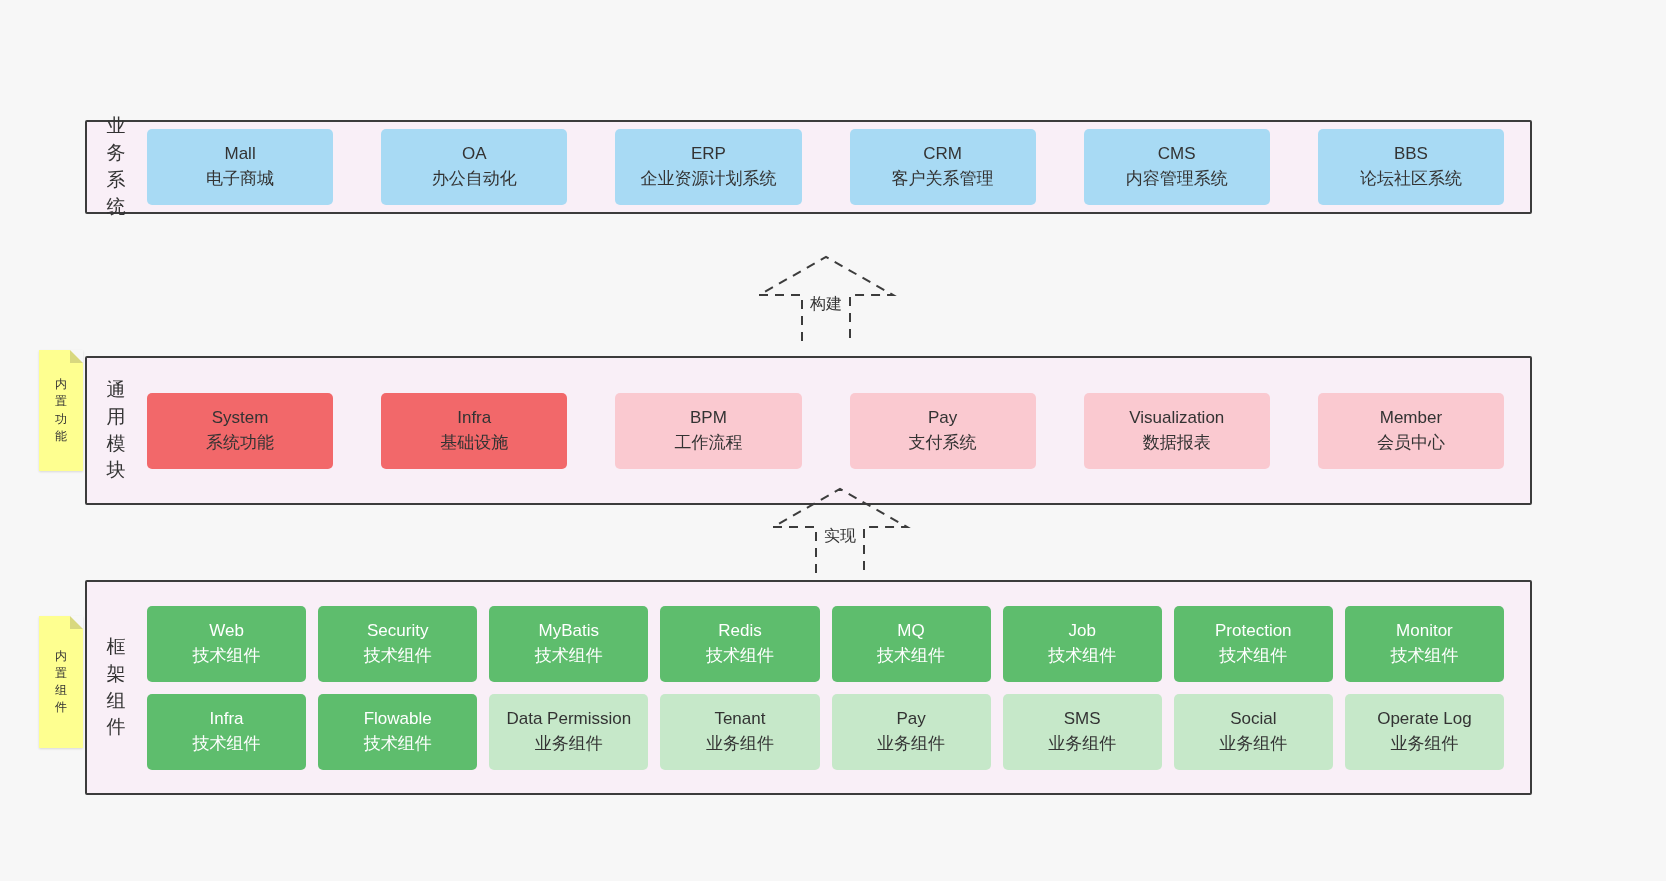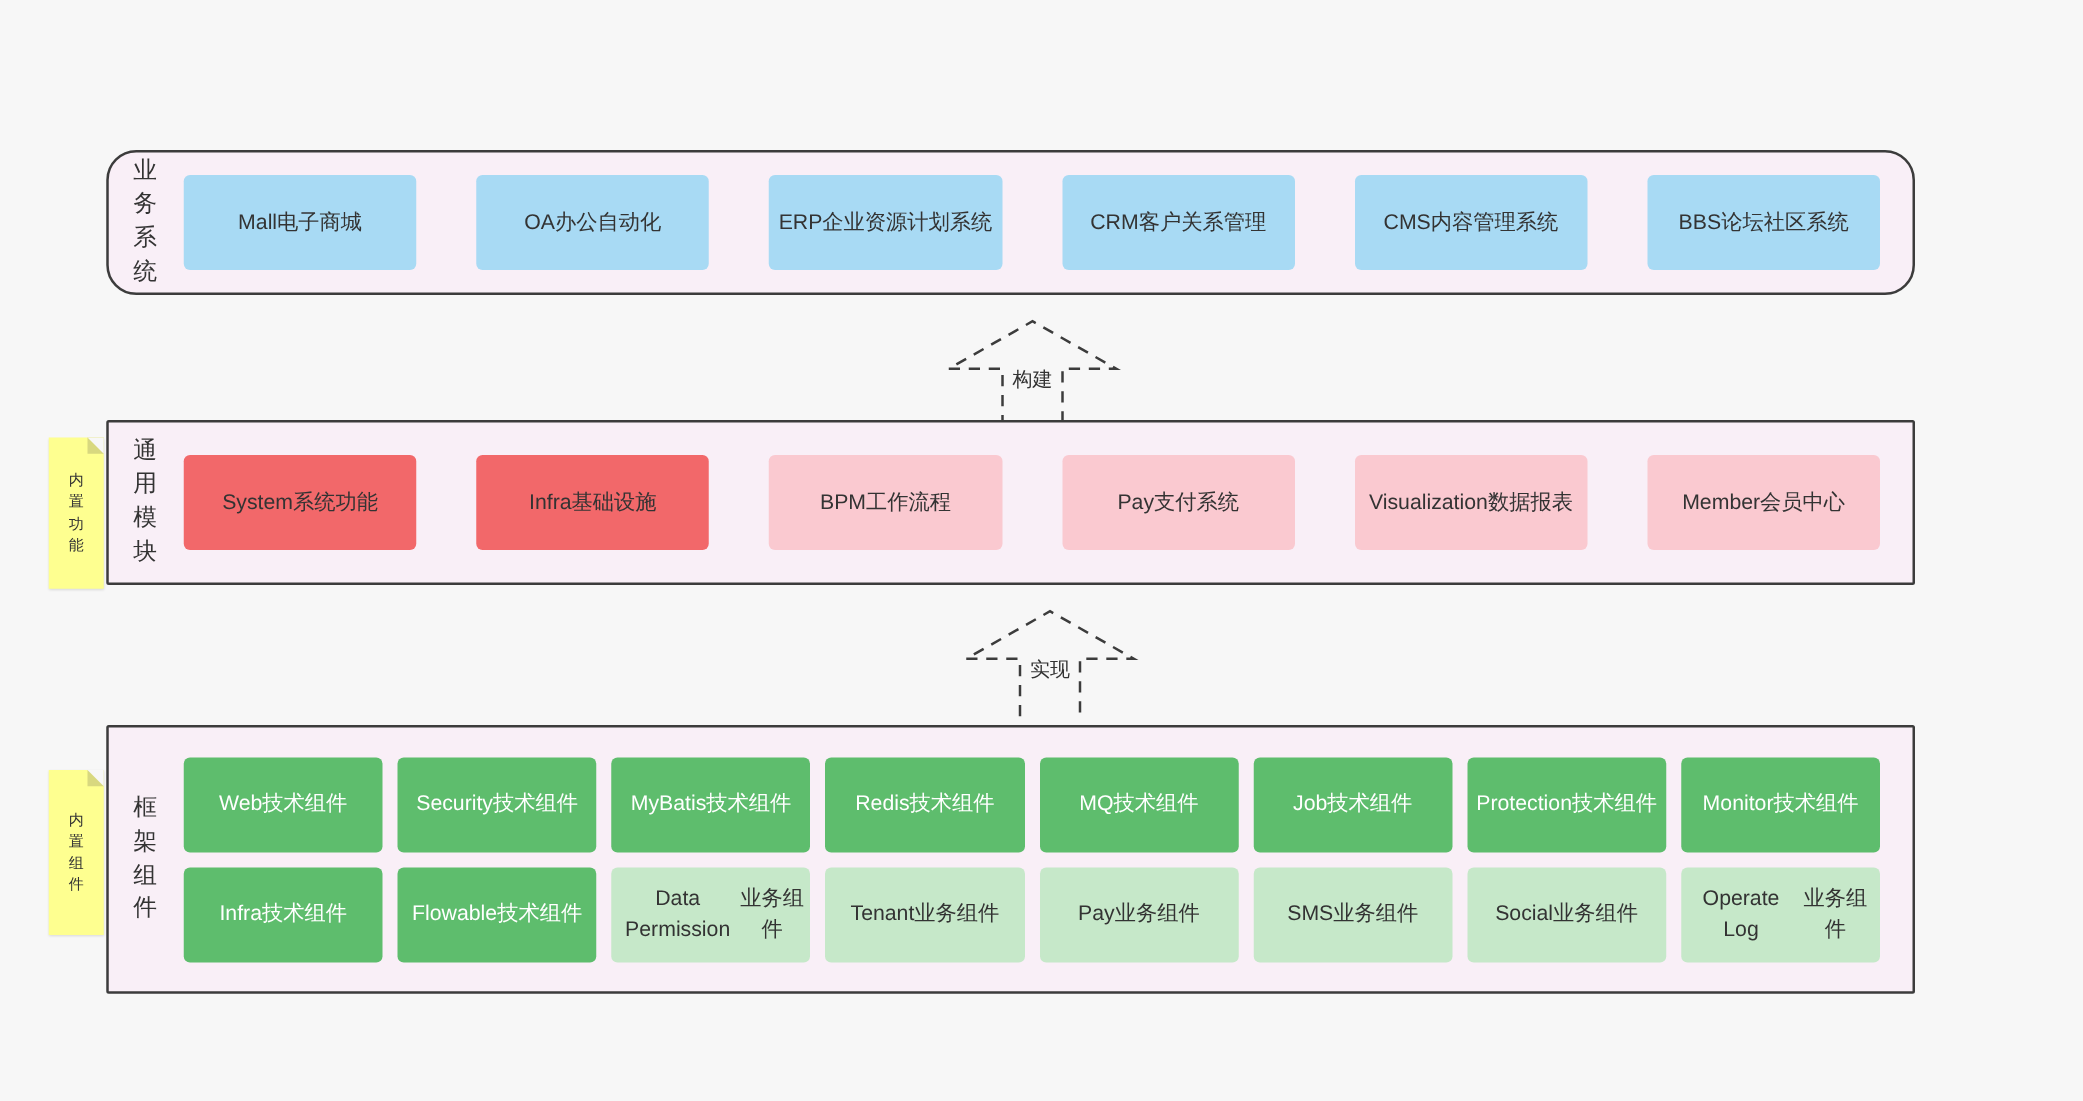--- a/index.html
+++ b/index.html
@@ -27,22 +27,22 @@
   }
   .layer{
     position:absolute;
     left:85px;
     width:1447px;
     background:var(--container-bg);
     border:2px solid var(--container-border);
     border-radius:2px;
     display:flex;
   }
-  #layer-business{top:120px;height:116px;border-radius:24px;}
-  #layer-modules{top:336px;height:132px;}
+  #layer-business{top:120px;height:94px;}
+  #layer-modules{top:356px;height:149px;}
   #layer-components{top:580px;height:215px;}
 
   .side-label{
     width:58px;
     flex:0 0 58px;
     display:flex;
     align-items:center;
     justify-content:center;
   }
   .vtext{
@@ -69,21 +69,21 @@
     column-gap:32px;
     row-gap:24px;
     align-content:center;
     padding:0 26px 0 2px;
     gap:12px;
   }
   .card{
     height:76px;
     border-radius:5px;
     display:flex;
-    flex-direction:row;
+    flex-direction:column;
     align-items:center;
     justify-content:center;
     text-align:center;
     font-size:17px;
     line-height:1.45;
     padding:0 4px;
   }
   .card.blue{background:var(--blue);color:var(--text-dark);}
   .card.red{background:var(--red);color:var(--text-dark);}
   .card.pink{background:var(--pink);color:var(--text-dark);}

